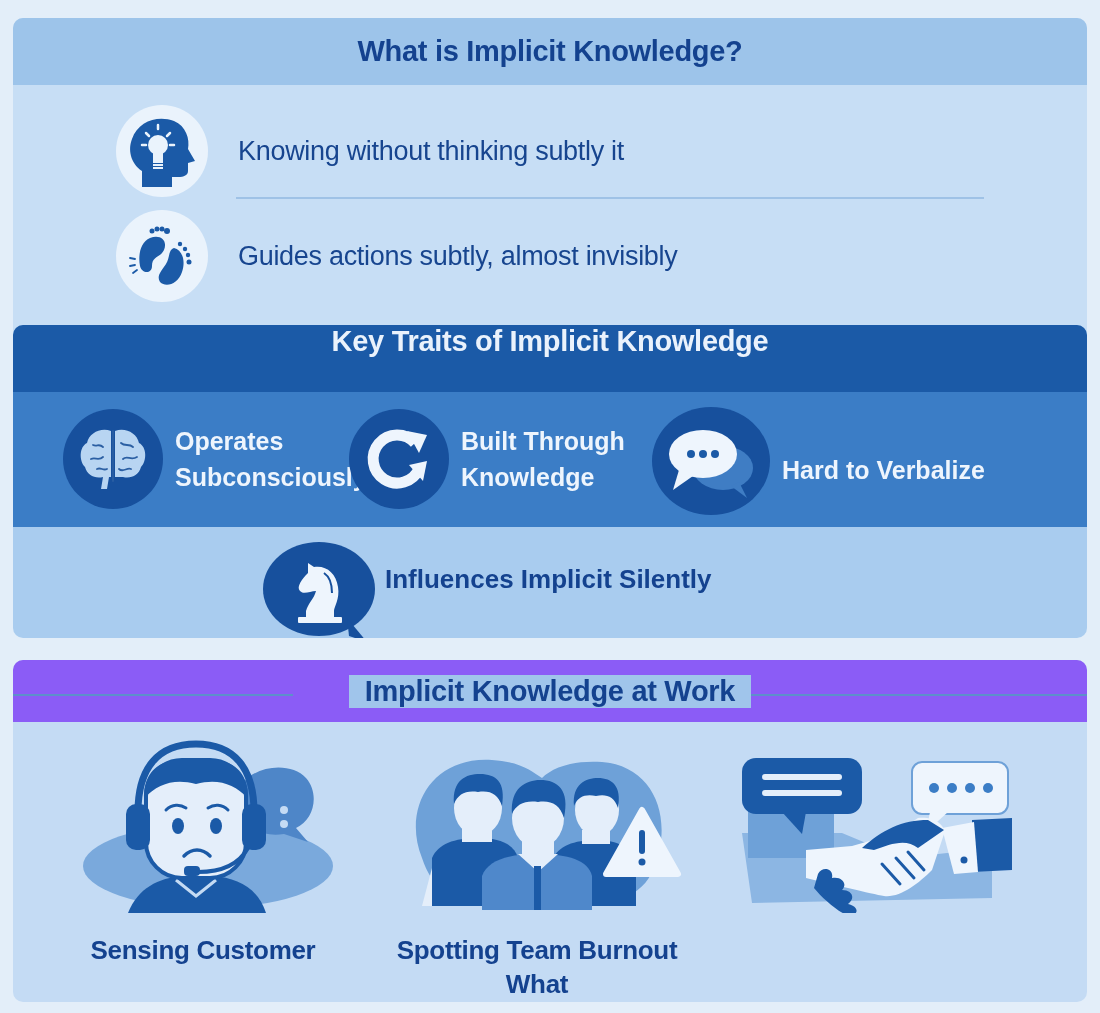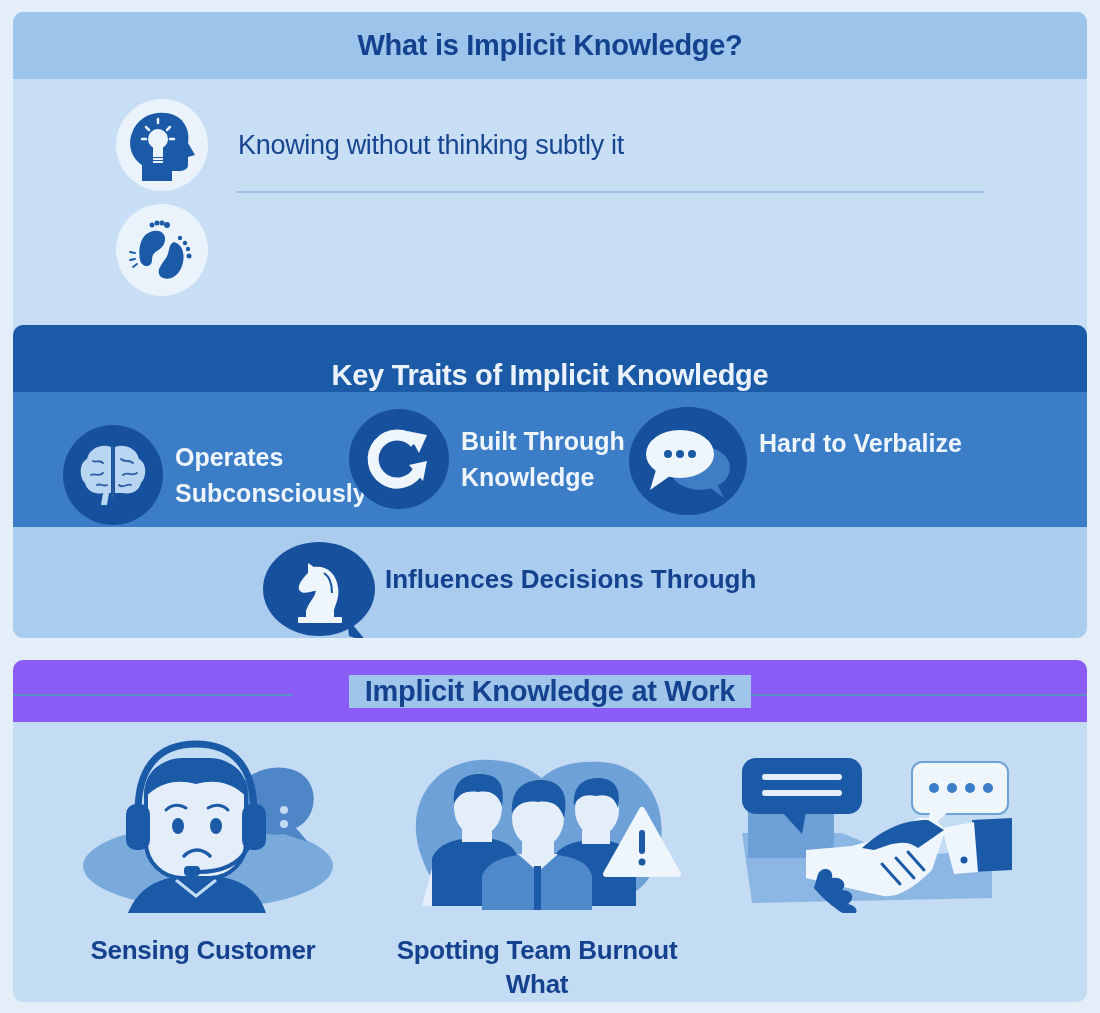--- a/index.html
+++ b/index.html
@@ -3,30 +3,30 @@
 <meta charset="utf-8">
 <style>
   html, body { margin:0; padding:0; }
   body {
     width:1100px; height:1013px; overflow:hidden;
     background:#e3eef9;
     font-family:"Liberation Sans", sans-serif;
     position:relative;
   }
   .panel { position:absolute; left:13px; width:1074px; border-radius:10px; overflow:hidden; }
-  .p1 { top:12px; height:334px; background:#c7def5; }
+  .p1 { top:18px; height:334px; background:#c7def5; }
   .p1 .hdr { height:67px; background:#9dc4ea; display:flex; align-items:center; justify-content:center; }
   .title-dark { color:#14428f; font-weight:bold; font-size:29px; letter-spacing:-0.3px; }
   .p1-row { position:absolute; left:103px; display:flex; align-items:center; }
   .circle-w { width:92px; height:92px; border-radius:50%; background:#eaf3fc; display:flex; align-items:center; justify-content:center; }
   .p1-text { margin-left:30px; font-size:27px; color:#17458f; letter-spacing:-0.3px; }
   .p1-divider { position:absolute; left:223px; top:179px; width:748px; height:2px; background:#9fc2e6; }
 
   .p2 { top:325px; height:313px; background:#a9ccef; }
-  .p2 .hdr { height:67px; background:#1b5aa7; display:flex; align-items:flex-end; justify-content:center; }
+  .p2 .hdr { height:67px; background:#1b5aa7; display:flex; align-items:flex-start; justify-content:center; }
   .title-light { color:#eaf2fc; font-weight:bold; font-size:29px; letter-spacing:-0.3px; }
   .p2 .band { position:absolute; top:67px; left:0; width:100%; height:135px; background:#3b7dc6; }
   .trait { position:absolute; display:flex; align-items:center; }
   .circle-d { width:100px; height:100px; border-radius:50%; background:#17509d; display:flex; align-items:center; justify-content:center; }
   .trait-text { margin-left:12px; font-size:25px; color:#eef5fd; font-weight:bold; line-height:36px; }
   .trait-text-dark { margin-left:10px; font-size:26px; color:#14428f; font-weight:bold; }
 
   .p3 { top:660px; height:342px; background:#c4dbf4; }
   .p3 .hdr { height:62px; background:#8b5cf6; position:relative; display:flex; align-items:center; justify-content:center; }
   .hdr-line { position:absolute; top:34px; height:2px; background:#5d8fcb; }
@@ -68,30 +68,31 @@
         <circle cx="40" cy="13" r="2.5" fill="#1b5aa7"></circle>
           <circle cx="45" cy="15" r="3" fill="#1b5aa7"></circle>
         <path d="M52 32 C60 34 64 44 60 56 C56 68 44 72 38 66 C34 60 40 54 44 48 C48 42 46 34 52 32 Z" fill="#1b5aa7"></path>
         <circle cx="58" cy="28" r="2.2" fill="#1b5aa7"></circle>
           <circle cx="63" cy="33" r="2.2" fill="#1b5aa7"></circle>
         <circle cx="66" cy="39" r="2.2" fill="#1b5aa7"></circle>
           <circle cx="67" cy="46" r="2.5" fill="#1b5aa7"></circle>
         <path d="M8 42 L13 43 M8 50 L13 49 M11 57 L15 54" stroke="#1b5aa7" stroke-width="1.8" stroke-linecap="round"></path>
       </svg>
     </div>
+    <span class="p1-text">Guides actions subtly, almost invisibly</span>
   </div>
 </div>
 
 <div class="panel p2">
   <div class="hdr">
     <span class="title-light">Key Traits of Implicit Knowledge</span>
   </div>
   <div class="band"></div>
 
-  <div class="trait" style="left:50px; top:100px;justify-content:space-between;">
+  <div class="trait" style="left:50px; top:84px;justify-content:space-between;">
     <div class="circle-d">
       <svg width="76" height="76" viewBox="0 0 76 76">
         <path d="M36 10 C26 6 14 12 12 22 C4 26 4 40 10 46 C12 54 20 58 28 56 L26 68 L32 68 L34 56 L36 56 Z" fill="#b8d5f2"></path>
         <path d="M40 10 C50 6 62 12 64 22 C72 26 72 40 66 46 C64 54 56 58 48 56 L40 56 Z" fill="#b8d5f2"></path>
         <path d="M38 10 V60 M18 24 C22 26 24 22 28 26 M16 38 C20 36 24 40 28 36 M46 22 C50 26 54 22 58 26 M48 38 C52 34 56 40 62 36 M22 48 C26 46 28 50 32 48 M44 48 C48 52 52 46 56 48" stroke="#2b5fa3" stroke-width="1.8" fill="none" stroke-linecap="round"></path>
       </svg>
     </div>
     <div class="trait-text">
       <div>Operates</div>
       <div>Subconsciously</div>
@@ -105,21 +106,21 @@
         <path d="M46 10 L66 14 L58 32 Z" fill="#eef5fd"></path>
         <path d="M48 44 L66 40 L62 60 Z" fill="#eef5fd"></path>
       </svg>
     </div>
     <div class="trait-text">
       <div>Built Through</div>
       <div>Knowledge</div>
     </div>
   </div>
 
-  <div class="trait" style="left:616px; top:82px; align-items:flex-start;">
+  <div class="trait" style="left:639px; top:82px; align-items:center;">
     <div class="circle-d" style="width:118px;height:108px;">
       <svg width="100" height="90" viewBox="0 0 100 90">
         <ellipse cx="62" cy="52" rx="30" ry="22" fill="#3f7dc4"></ellipse>
         <path d="M78 66 L86 82 L70 70 Z" fill="#3f7dc4"></path>
         <ellipse cx="42" cy="38" rx="34" ry="24" fill="#eef5fd"></ellipse>
         <path d="M18 54 L12 74 L32 60 Z" fill="#eef5fd"></path>
         <circle cx="30" cy="38" r="4" fill="#1b5aa7"></circle>
           <circle cx="42" cy="38" r="4" fill="#1b5aa7"></circle>
           <circle cx="54" cy="38" r="4" fill="#1b5aa7"></circle>
       </svg>
@@ -133,21 +134,21 @@
     <div class="circle-d" style="width:112px;height:94px;border-radius:50%;position:relative;">
       <svg width="70" height="76" viewBox="0 0 70 76" style="position:relative;z-index:1;">
         <path d="M22 68 L22 60 C24 52 30 48 32 40 C26 40 20 44 16 40 C12 36 18 28 24 22 L24 12 L30 16 C42 14 52 22 54 36 C56 48 50 56 50 60 L50 68 Z" fill="#eef5fd"></path>
         <rect x="14" y="66" width="44" height="6" rx="1" fill="#eef5fd"></rect>
         <path d="M40 22 C46 26 48 34 48 42" stroke="#17509d" stroke-width="2" fill="none"></path>
       </svg>
       <svg width="20" height="24" viewBox="0 0 20 24" style="position:absolute;left:84px;top:76px;">
         <path d="M0 0 L20 24 L2 18 Z" fill="#17509d"></path>
       </svg>
     </div>
-    <div class="trait-text-dark" style="margin-top:-20px;">Influences Decisions Through</div>
+    <div class="trait-text-dark" style="margin-top:-20px;">Influences Implicit Silently</div>
   </div>
 </div>
 
 <div class="panel p3">
   <div class="hdr">
     <div class="hdr-line" style="left:0; width:280px;"></div>
     <span class="title-dark">Implicit Knowledge at Work</span>
     <div class="hdr-line" style="left:730px; width:344px;"></div>
   </div>
 

